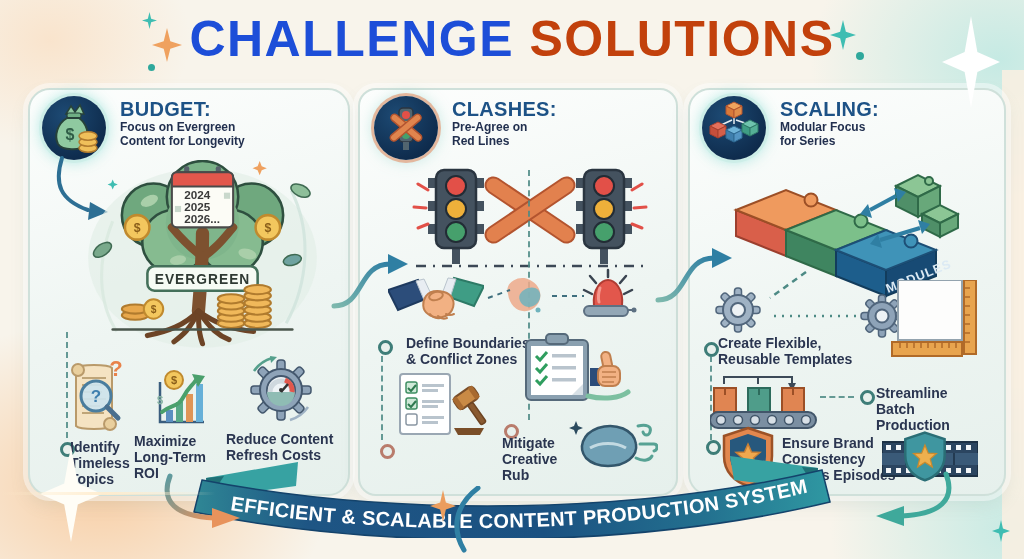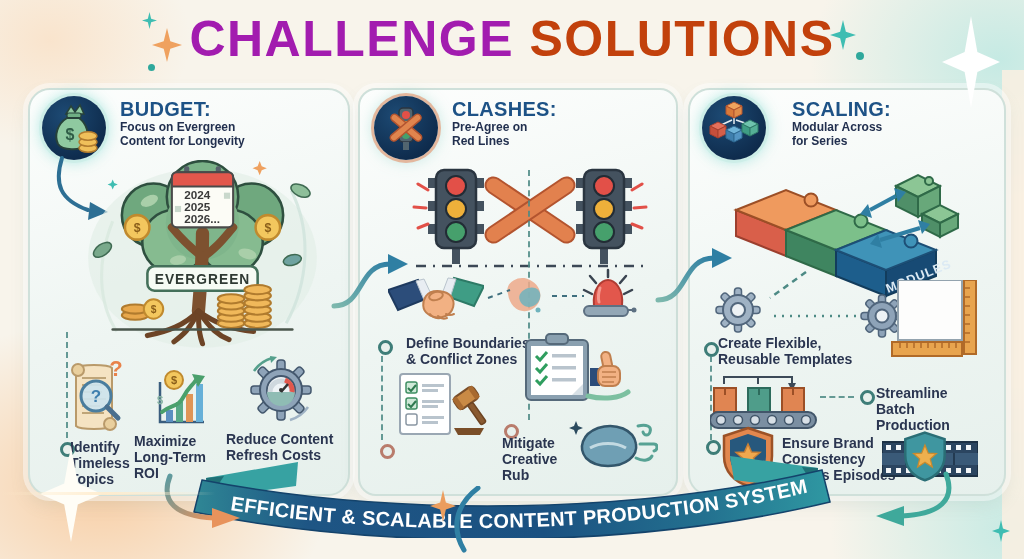--- a/index.html
+++ b/index.html
@@ -6,21 +6,21 @@
   .stage{position:relative;width:1024px;height:559px;overflow:hidden;
     background:#f8f4eb;font-family:"Liberation Sans",sans-serif;}
   .glow{position:absolute;pointer-events:none;z-index:0;}
   #glow-bl{left:-130px;top:320px;width:460px;height:340px;background:radial-gradient(closest-side,rgba(248,198,150,.8),rgba(248,198,150,0));}
   #glow-tl{left:-90px;top:-70px;width:280px;height:220px;background:radial-gradient(closest-side,rgba(250,215,180,.55),rgba(250,215,180,0));}
   #glow-tr{left:810px;top:-90px;width:380px;height:300px;background:radial-gradient(closest-side,rgba(188,232,226,.85),rgba(188,232,226,0));}
   #glow-br{left:830px;top:370px;width:360px;height:320px;background:radial-gradient(closest-side,rgba(188,232,226,.8),rgba(188,232,226,0));}
   #edge-right{left:1002px;top:70px;width:22px;height:489px;background:rgba(250,240,226,.85);}
   .title{position:absolute;left:0;right:0;top:14px;text-align:center;z-index:3;
     font-size:50px;font-weight:900;letter-spacing:1.5px;line-height:1;}
-  .t-navy{color:#a21caf;} .t-teal{color:#c2410c;}
+  .t-navy{color:#1d4ed8;} .t-teal{color:#c2410c;}
   .panel{position:absolute;top:88px;height:404px;border-radius:22px;z-index:1;
     background:linear-gradient(165deg,#fdfefd 0%,#eef5f2 55%,#e6f0ec 100%);
     border:2px solid #cfe0da;
     box-shadow:0 0 0 5px rgba(255,255,255,.45),0 8px 18px rgba(110,150,140,.16);}
   #panel-budget{left:28px;width:318px;}
   #panel-clashes{left:358px;width:316px;border-radius:18px;}
   #panel-scaling{left:688px;width:314px;}
   .badge{position:absolute;width:64px;height:64px;border-radius:50%;
     background:radial-gradient(circle at 35% 30%,#1d4a74,#0e2b4c 75%);
     box-shadow:0 0 0 3px #cdeee8,0 0 16px rgba(130,220,210,.85);}
@@ -435,23 +435,23 @@
           <polygon points="24,30 16,34 16,42 24,38" fill="#d45f4a" stroke="#a8402f"></polygon>
           <polygon points="32,30 40,34 32,38 24,34" fill="#6fb3d8" stroke="#2f6a93"></polygon>
           <polygon points="24,34 32,38 32,46 24,42" fill="#3f7fae" stroke="#2f6a93"></polygon>
           <polygon points="40,34 32,38 32,46 40,42" fill="#5495c4" stroke="#2f6a93"></polygon>
           <polygon points="48,24 56,28 48,32 40,28" fill="#6fc4ae" stroke="#2f7a68"></polygon>
           <polygon points="40,28 48,32 48,40 40,36" fill="#3f9d85" stroke="#2f7a68"></polygon>
           <polygon points="56,28 48,32 48,40 56,36" fill="#55b096" stroke="#2f7a68"></polygon>
         </g>
       </svg>
     </div>
-    <div class="head" style="left:102px;top:8px;width:220px;">
+    <div class="head" style="left:90px;top:8px;width:220px;">
       <div class="kw">SCALING:</div>
-      <div class="sub">Modular Across
+      <div class="sub">Modular Focus
 for Series</div>
     </div>
 
     <svg class="abs" style="left:38px;top:76px;" width="232" height="134" viewBox="0 0 232 134">
       <g stroke-width="2">
         <polygon points="8,44 8,70 58,90 58,64" fill="#d95f4a" stroke="#9c3f2e"></polygon>
         <polygon points="8,44 58,24 108,44 58,64" fill="#ef9a5e" stroke="#9c4f26"></polygon>
         <circle cx="83" cy="34" r="6.5" fill="#ef9a5e" stroke="#9c4f26"></circle>
         <polygon points="58,64 58,90 108,110 108,84" fill="#3f8560" stroke="#2f6a48"></polygon>
         <polygon points="58,64 108,44 158,64 108,84" fill="#7cc08a" stroke="#2f6a48"></polygon>

